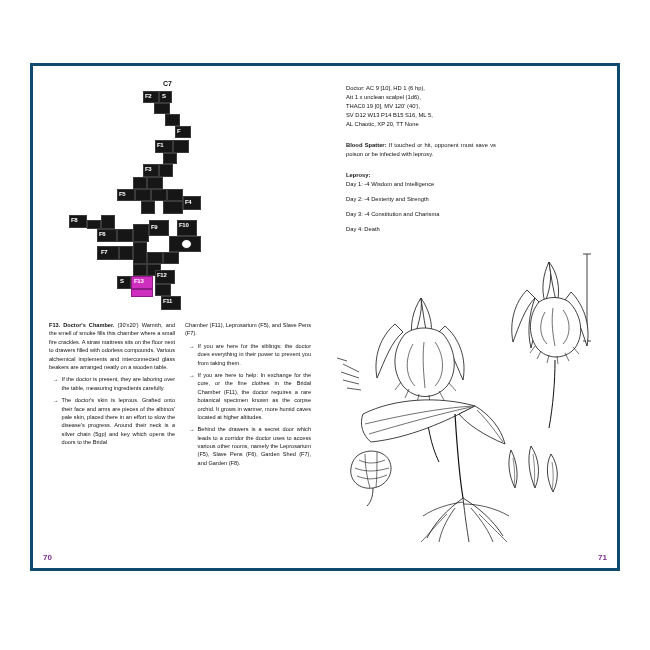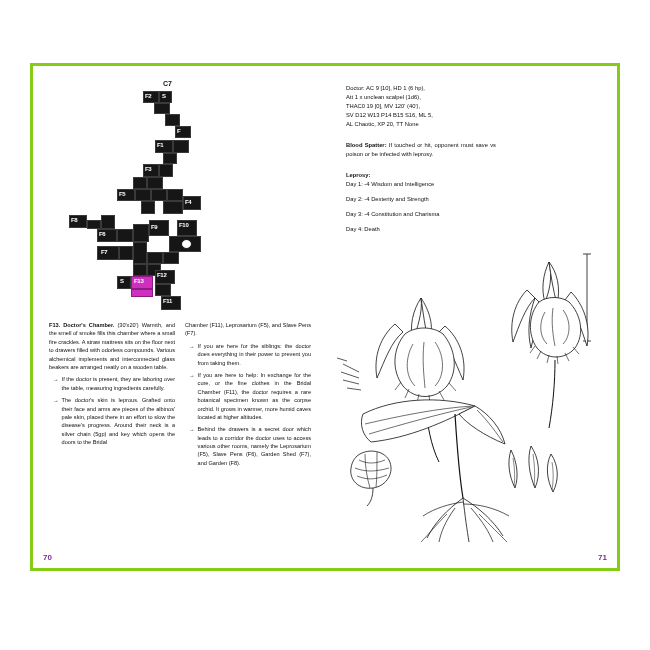--- a/index.html
+++ b/index.html
@@ -19,21 +19,21 @@
     height: 650px;
     background: #ffffff;
   }
   
   #spread {
     position: absolute;
     left: 30px;
     top: 63px;
     width: 590px;
     height: 508px;
-    border: 3px solid #84cc16;
+    border: 3px solid #0c4a6e;
     background: #ffffff;
     box-sizing: border-box;
     display: flex;
   }
   .page-half {
     position: relative;
     box-sizing: border-box;
   }
   .page-left {
     width: 50%;

